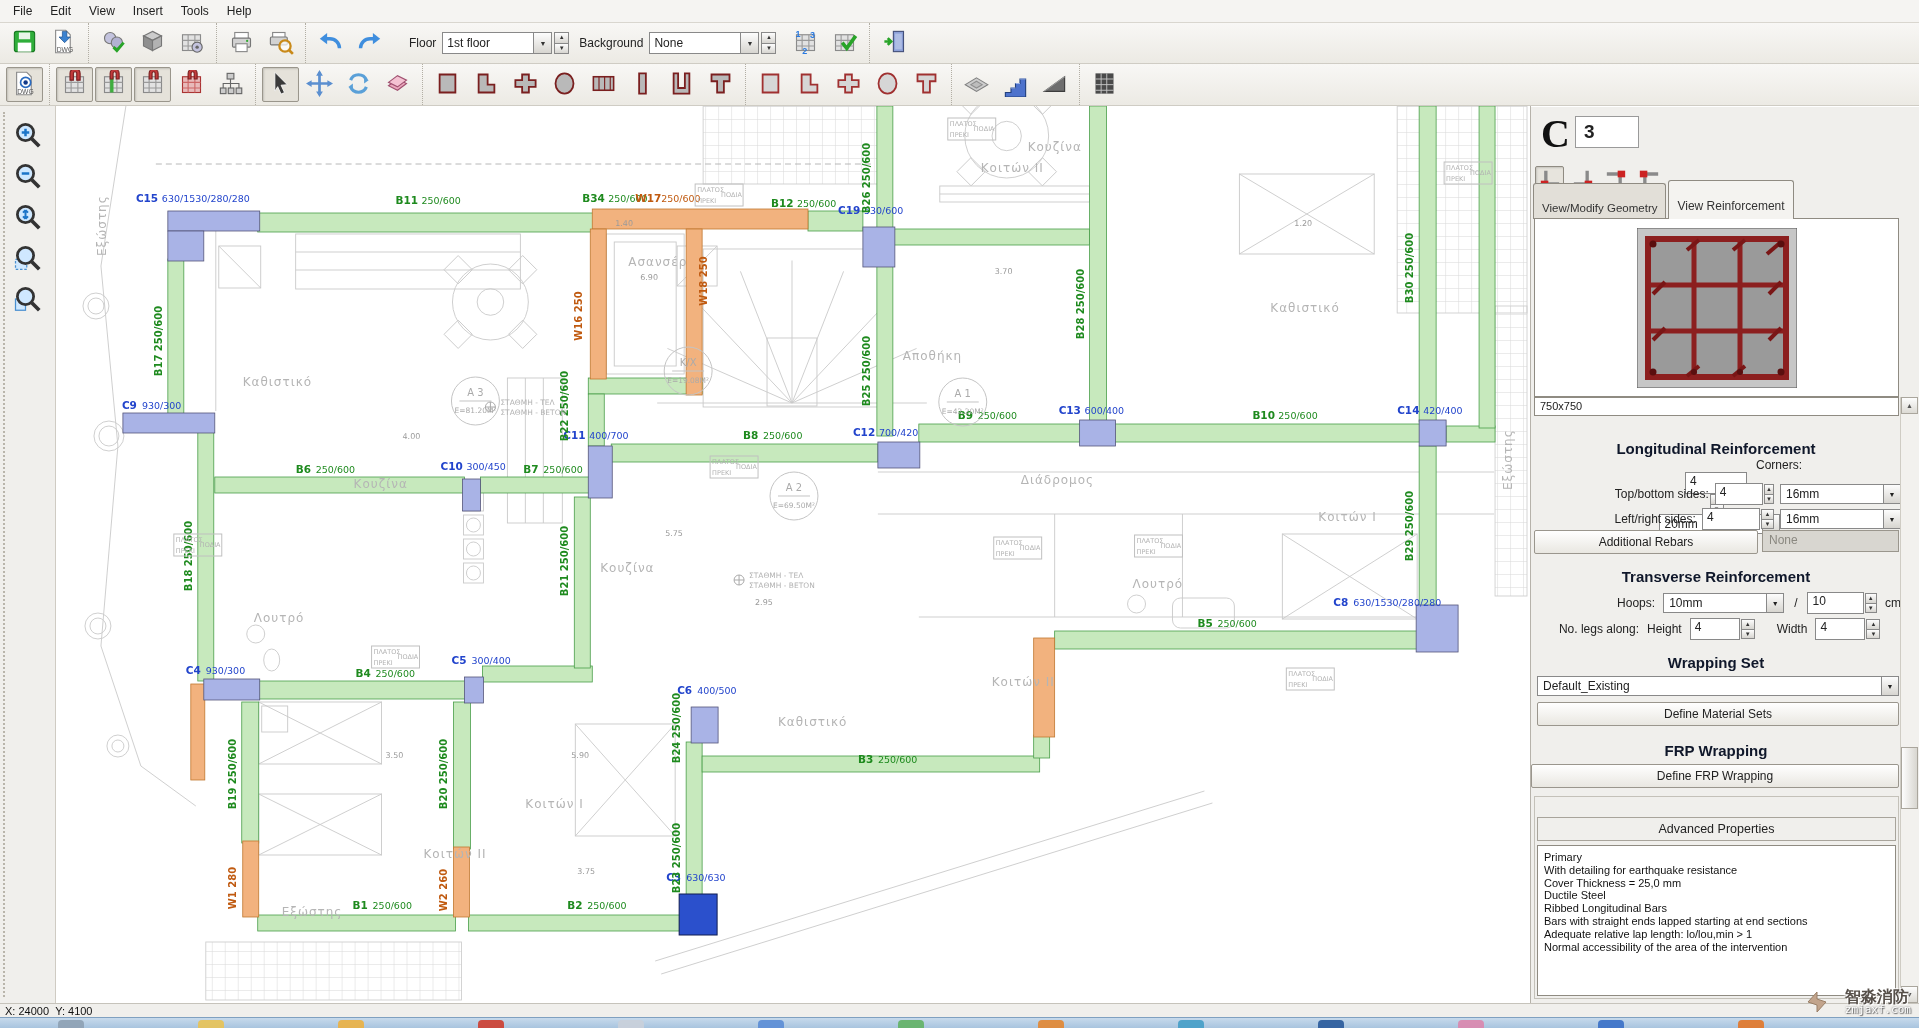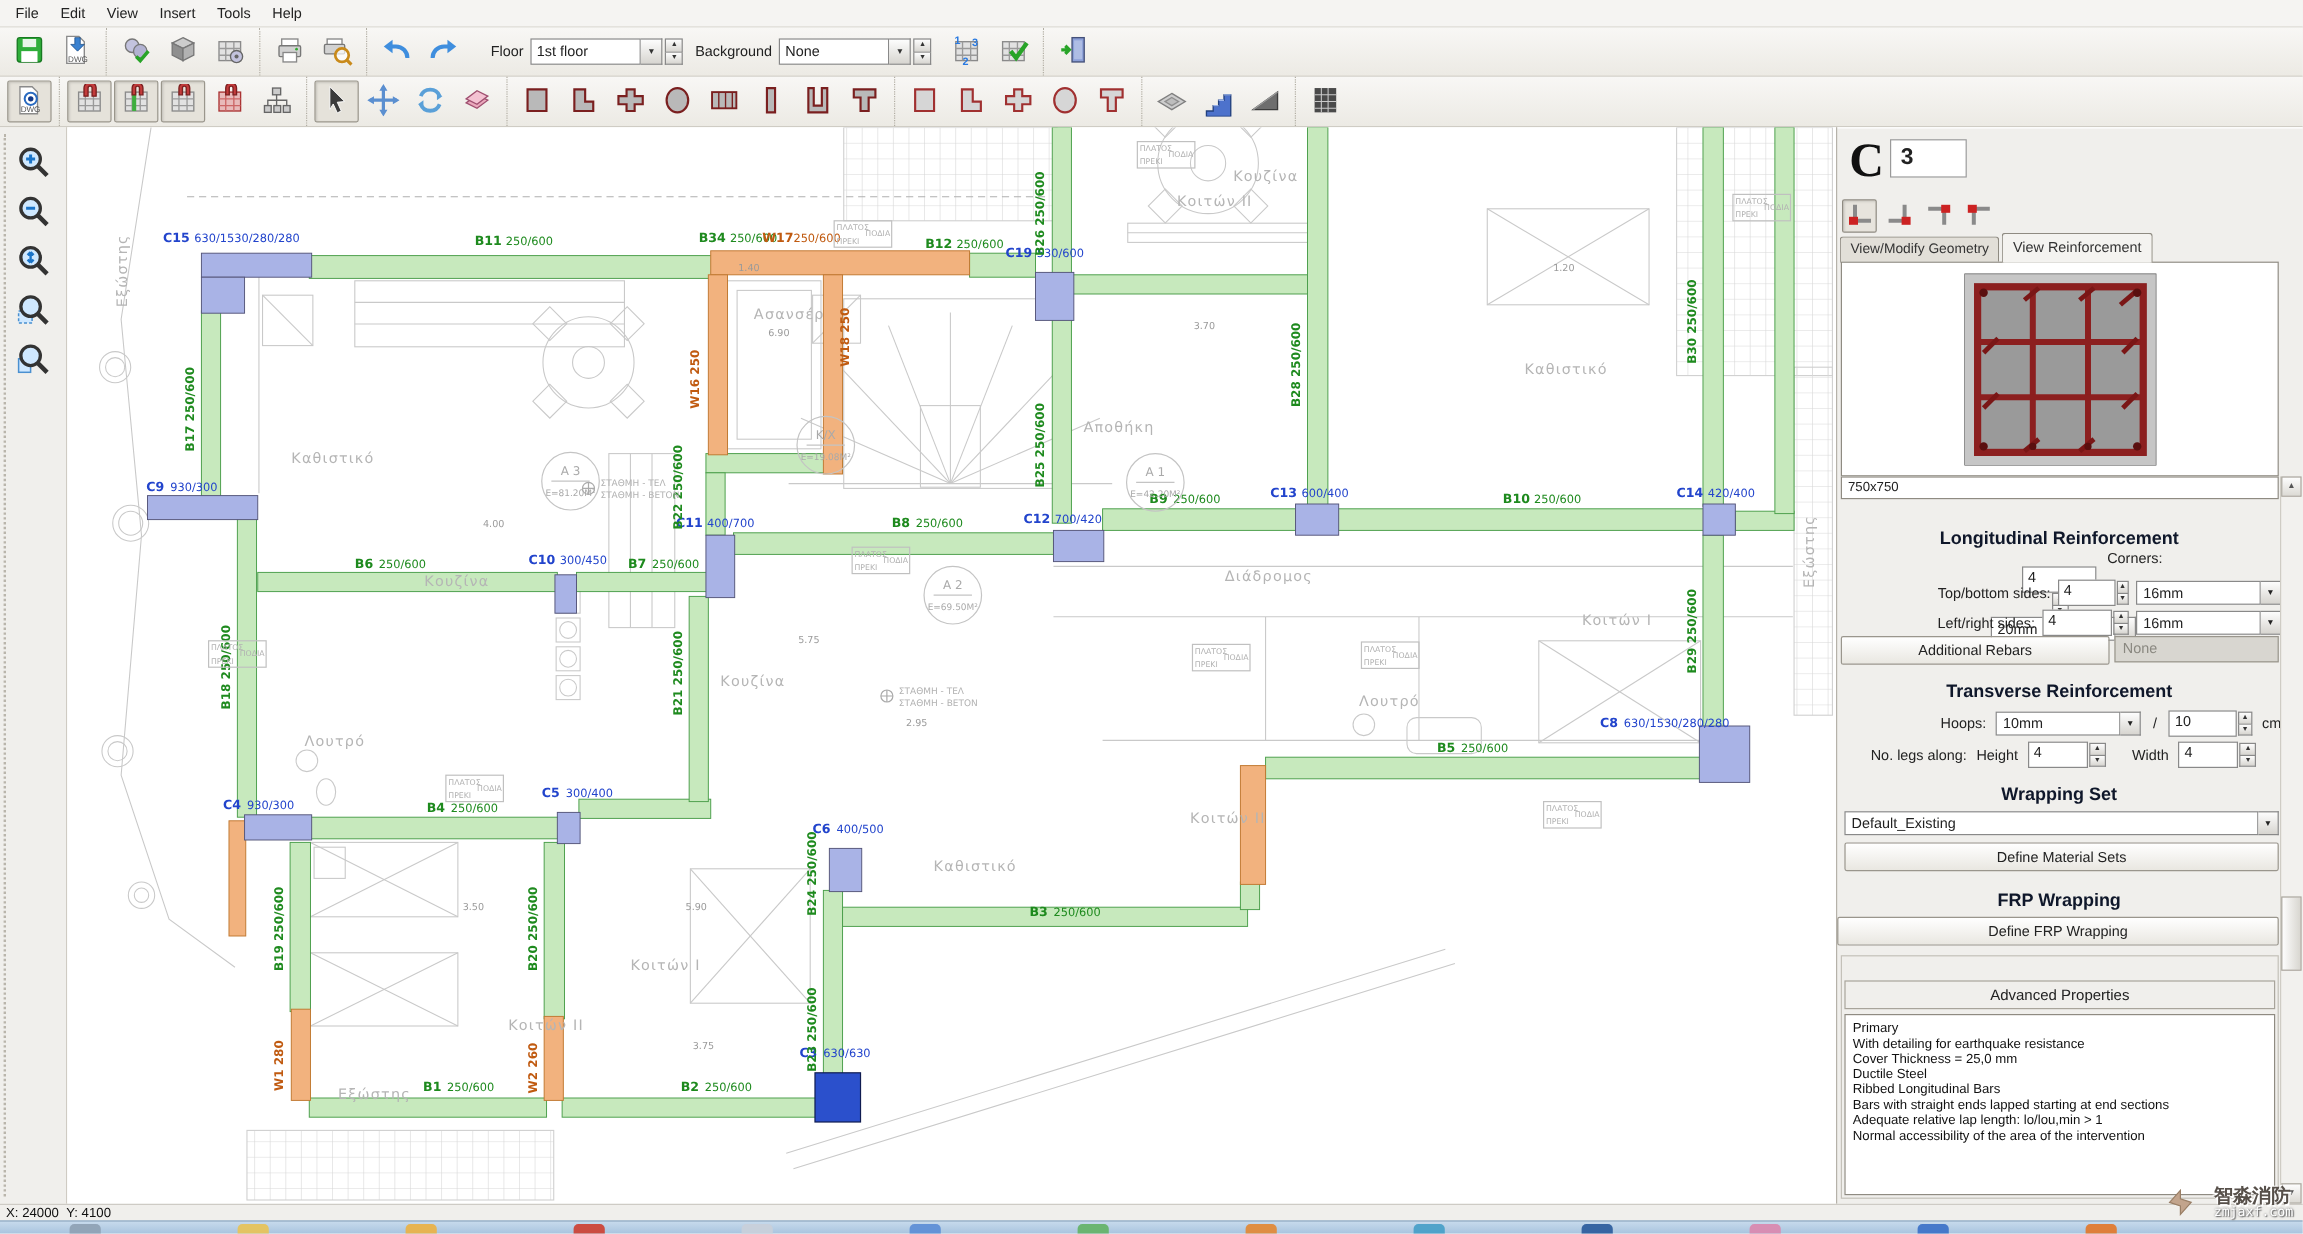--- a/index.html
+++ b/index.html
@@ -33,21 +33,21 @@
   #plan-svg{display:block;width:100%;height:100%}
   
   #right-panel{width:388px;background:#f0efec;border-left:1px solid #b6b2aa;position:relative;box-shadow:inset 0 1px 0 #fff}
   .big-c{position:absolute;left:10px;top:4px;font-size:40px;font-weight:bold;color:#111;font-family:"Liberation Serif",serif}
   .c-input{position:absolute;left:44px;top:10px;width:64px;height:32px;background:#fff;border:1px solid #9a9a9a;font-size:19px;font-weight:bold;padding:4px 8px;box-sizing:border-box}
   .pos-row{position:absolute;left:4px;top:60px;display:flex;gap:4px}
   .pos-btn{width:27px;height:26px;display:flex;align-items:center;justify-content:center;border:1px solid transparent;border-radius:2px}
   .pos-btn.pressed{border:1px solid #8f8b82;background:#e7e4dd;box-shadow:inset 1px 1px 2px rgba(0,0,0,.15)}
   .pos-btn svg{width:22px;height:20px}
   .tabs{position:absolute;left:2px;top:92px;right:18px;display:flex;align-items:flex-end;height:21px}
-  .tab{font-size:11.5px;padding:4px 8px 2px;border:1px solid #8f8b82;border-bottom:none;background:#e2dfd8;color:#333;border-radius:3px 3px 0 0;margin-right:2px;height:15px}
+  .tab{font-size:11.5px;padding:18px 8px 2px;border:1px solid #8f8b82;border-bottom:none;background:#e2dfd8;color:#333;border-radius:3px 3px 0 0;margin-right:2px;height:15px}
   .tab.active{background:#f4f3f0;height:18px;position:relative;z-index:2;font-size:12px}
   .tab-body{position:absolute;left:3px;top:112px;right:20px;height:177px;background:#fff;border:1px solid #8f8b82;display:flex;align-items:center;justify-content:center}
   .size-row{position:absolute;left:3px;top:291px;right:20px;height:19px;background:#fff;border:1px solid #8f8b82;font-size:11px;padding:2px 5px;box-sizing:border-box;color:#222}
   .p-head{position:absolute;left:0;right:18px;text-align:center;font-weight:bold;font-size:15px;color:#0f172a}
   .fr{position:absolute;display:flex;align-items:center;font-size:12px}
   .fr .lab{width:178px;text-align:right;padding-right:6px}
   .num-box{width:52px;height:18px;background:#fff;border:1px solid #898989;padding:1px 4px;font-size:12px}
   .mini-spin{width:14px;height:20px;display:flex;flex-direction:column;margin-left:1px}
   .mini-spin .spin-b{line-height:8px}
   .dd{display:flex;height:20px;margin-left:6px}

